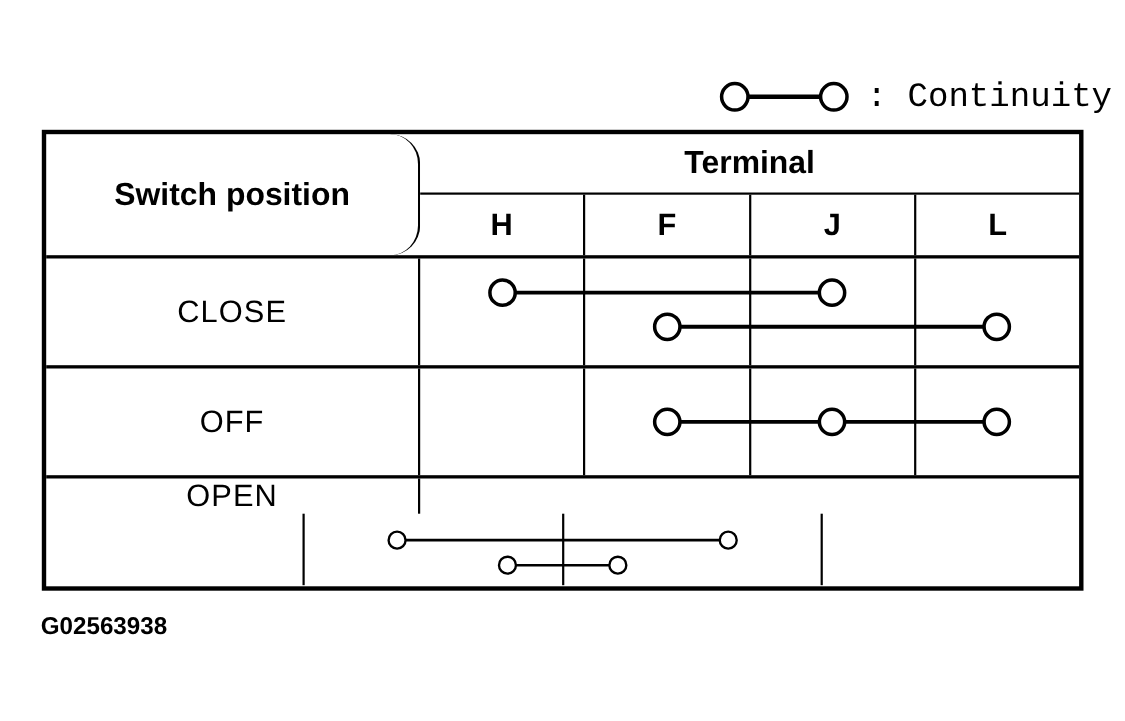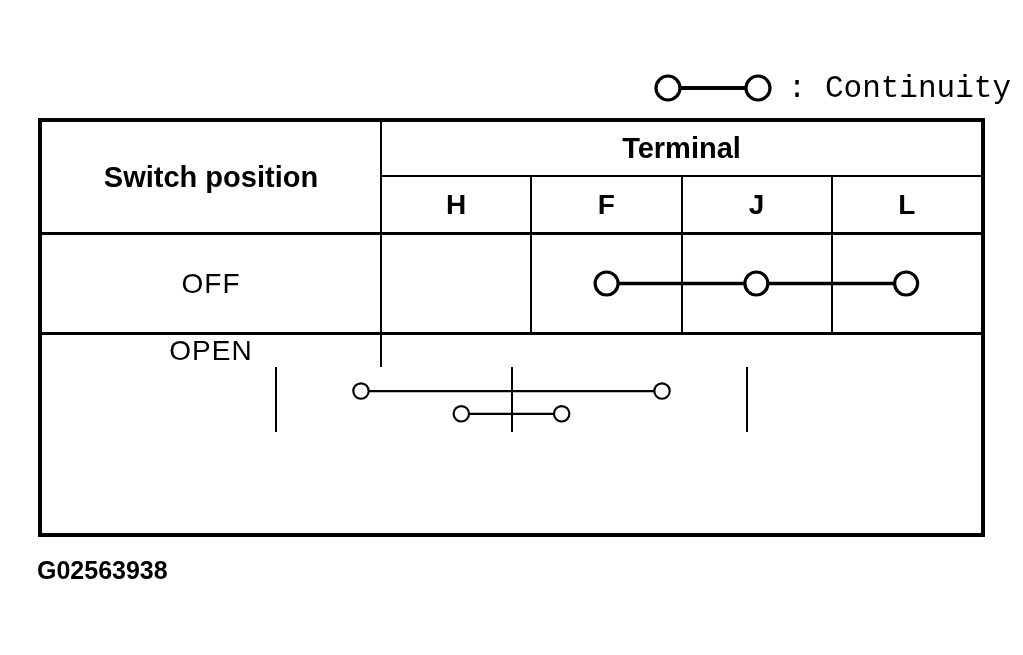--- a/index.html
+++ b/index.html
@@ -26,21 +26,21 @@
     width: 947px; height: 419px;
     border: 4px solid #000;
     box-sizing: border-box;
     background: #fff;
   }
   .thead { display: flex; height: 110px; border-bottom: 3px solid #000; }
   .corner-cell {
     width: 338px; flex: none;
     border-right: 2px solid #000;
     display: flex; align-items: center; justify-content: center;
-    font-size: 29px; font-weight: 700;
+    font-size: 29px; font-weight: 700; border-radius: 27px;
   }
   .terminal-block { flex: 1; display: flex; flex-direction: column; }
   .terminal-title {
     height: 53px; border-bottom: 2px solid #000;
     display: flex; align-items: center; justify-content: center;
     font-size: 29px; font-weight: 700;
   }
   .terminal-letters { flex: 1; display: flex; }
   .terminal-letter {
     flex: 1; display: flex; align-items: center; justify-content: center;
@@ -59,21 +59,21 @@
     letter-spacing: 1px;
   }
   .conn-area { flex: 1; position: relative; }
   .col-bgs { position: absolute; inset: 0; display: flex; }
   .col-bg { flex: 1; border-right: 2px solid #000; }
   .col-bg:last-child { border-right: none; }
   .conn-svg { position: absolute; inset: 0; width: 100%; height: 100%; display: block; }
 
   .caption {
     position: absolute; left: 37px; top: 556px;
-    font-size: 25px; font-weight: 700;
+    font-size: 22px; font-weight: 700;
   }
 </style>
 </head>
 <body>
 
 <div class="page">
 
   <div class="legend">
     <svg class="legend-symbol" width="122" height="36" viewBox="0 0 122 36">
       <line x1="16" y1="18" x2="106" y2="18" stroke="#000" stroke-width="4"></line>
@@ -90,20 +90,39 @@
         <div class="terminal-title">Terminal</div>
         <div class="terminal-letters">
           <div class="terminal-letter">H</div>
           <div class="terminal-letter">F</div>
           <div class="terminal-letter">J</div>
           <div class="terminal-letter">L</div>
         </div>
       </div>
     </div>
 
+    <div class="data-row">
+      <div class="row-label">CLOSE</div>
+      <div class="conn-area">
+        <div class="col-bgs">
+          <div class="col-bg"></div>
+            <div class="col-bg"></div>
+            <div class="col-bg"></div>
+            <div class="col-bg"></div>
+        </div>
+        <svg class="conn-svg" data-row="0" viewBox="0 0 599 97">
+            <line x1="74.875" x2="374.375" y1="31.04" y2="31.04" stroke="#000000" stroke-width="3.5"></line>
+            <circle cx="74.875" cy="31.04" r="11.5" fill="#ffffff" stroke="#000000" stroke-width="3.2"></circle>
+            <circle cx="374.375" cy="31.04" r="11.5" fill="#ffffff" stroke="#000000" stroke-width="3.2"></circle>
+            <line x1="224.625" x2="524.125" y1="62.08" y2="62.08" stroke="#000000" stroke-width="3.5"></line>
+            <circle cx="224.625" cy="62.08" r="11.5" fill="#ffffff" stroke="#000000" stroke-width="3.2"></circle>
+            <circle cx="524.125" cy="62.08" r="11.5" fill="#ffffff" stroke="#000000" stroke-width="3.2"></circle>
+          </svg>
+      </div>
+    </div>
 
     <div class="data-row">
       <div class="row-label">OFF</div>
       <div class="conn-area">
         <div class="col-bgs">
           <div class="col-bg"></div>
             <div class="col-bg"></div>
             <div class="col-bg"></div>
             <div class="col-bg"></div>
         </div>

